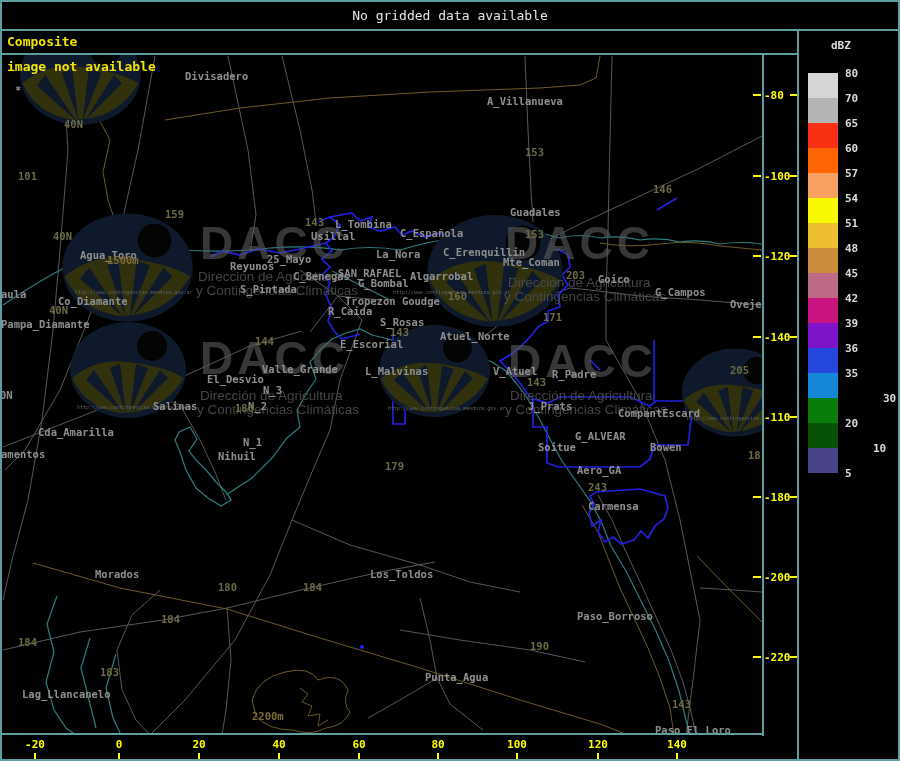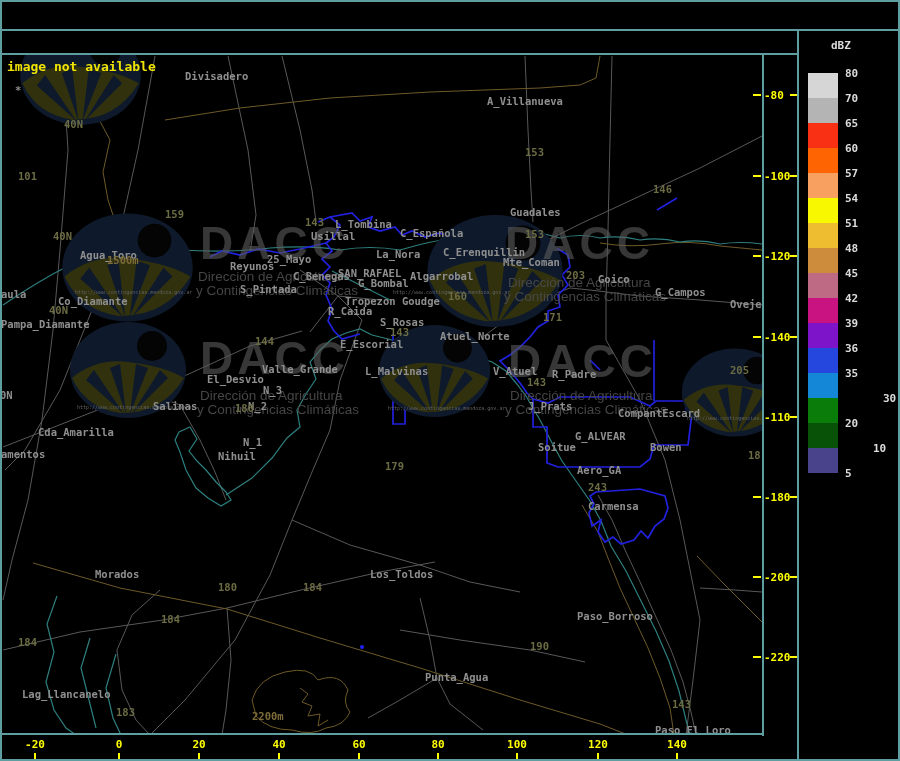--- a/index.html
+++ b/index.html
@@ -39,21 +39,27 @@
   .swatch.speckle{background-image:radial-gradient(circle at 3px 4px, rgba(200,50,0,.55) 1px, transparent 1.6px);
       background-size:8px 8px;}
   .sl{position:absolute;left:845px;color:#dcdcdc;font:bold 11px "DejaVu Sans Mono",monospace;line-height:1;}
   .sc-title{position:absolute;left:831px;top:39px;color:#dcdcdc;font:bold 11px "DejaVu Sans Mono",monospace;}
 </style>
 </head>
 <body>
 
 <div class="window">
 
-
+  <div class="titlebar">
+    <span class="tt">No gridded data available</span>
+  </div>
+
+  <div class="fieldrow">
+    <span class="fl">Composite</span>
+  </div>
 
   <div class="map">
 
     <svg width="0" height="0" style="position:absolute">
       <defs>
         <g id="dacclogo">
           <ellipse cx="60" cy="50" rx="58" ry="48" fill="#0e1a2c"></ellipse>
           <path d="M4,58 Q28,38 60,42 Q96,46 116,58 Q94,94 52,93 Q18,88 4,58 Z" fill="#31310e"></path>
           <path d="M58,94 L42,48 L52,44 Z M62,94 L68,44 L80,48 Z M56,94 L18,60 L26,50 Z M64,94 L100,58 L92,50 Z" fill="#0e1a2c"></path>
           <circle cx="84" cy="26" r="15" fill="#040404"></circle>
@@ -231,21 +237,21 @@
         <span class="ml num" style="left: 233px; top: 347px;">180</span>
         <span class="ml num" style="left: 383px; top: 405px;">179</span>
         <span class="ml num" style="left: 525px; top: 321px;">143</span>
         <span class="ml num" style="left: 728px; top: 309px;">205</span>
         <span class="ml num" style="left: 746px; top: 394px;">18</span>
         <span class="ml num" style="left: 586px; top: 426px;">243</span>
         <span class="ml num" style="left: 216px; top: 526px;">180</span>
         <span class="ml num" style="left: 301px; top: 526px;">184</span>
         <span class="ml num" style="left: 159px; top: 558px;">184</span>
         <span class="ml num" style="left: 16px; top: 581px;">184</span>
-        <span class="ml num" style="left: 114px; top: 611px; margin-top: 40px;">183</span>
+        <span class="ml num" style="left: 98px; top: 611px;">183</span>
         <span class="ml num" style="left: 528px; top: 585px;">190</span>
         <span class="ml num" style="left: 670px; top: 643px;">143</span>
         <span class="ml contour" style="left: 93px; top: 199px; margin-left: 12px;">1500m</span>
         <span class="ml contour" style="left: 250px; top: 655px;">2200m</span>
       </div>
   </div>
 
   <div class="xstrip" id="x-axis-strip">
       <span class="xl" style="left: 35px;">-20</span>
       <span class="xtick" style="left: 34px;"></span>

